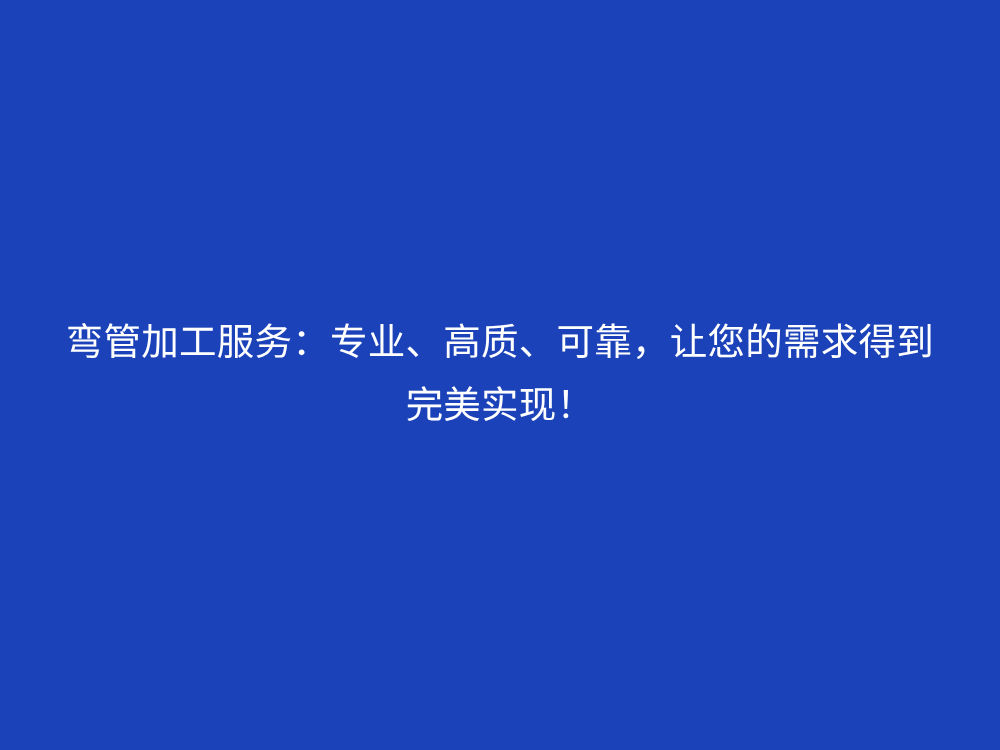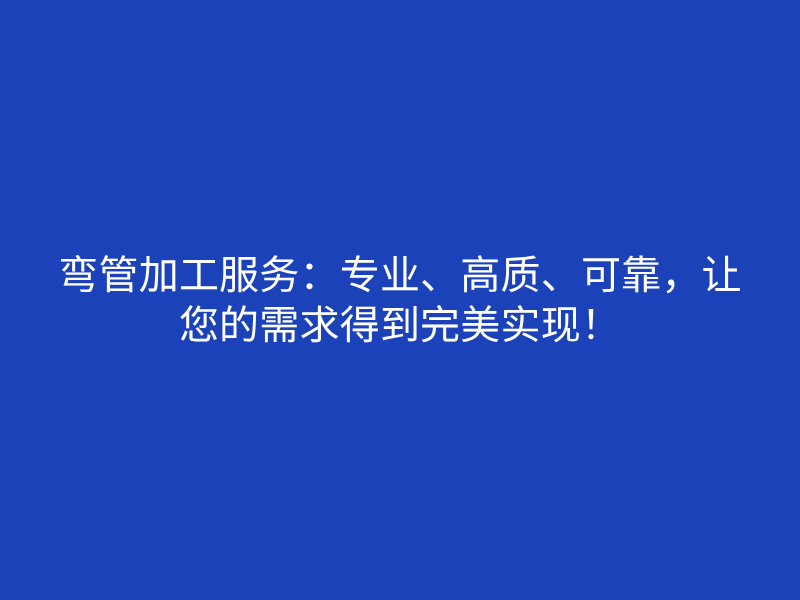--- a/index.html
+++ b/index.html
@@ -30,21 +30,21 @@
     width: 700px;
     margin: 0 auto;
     text-align: center;
   }
 
   .headline {
     margin: 0;
     padding: 0;
     color: #FFFFFF;
     font-family: "Liberation Sans", "DejaVu Sans", sans-serif;
-    font-size: 40px;
+    font-size: 30px;
     font-weight: 400;
     line-height: 50px;
     letter-spacing: 0.2px;
     text-align: center;
     word-break: break-word;
     -webkit-font-smoothing: antialiased;
   }
 </style>
 </head>
 <body>

